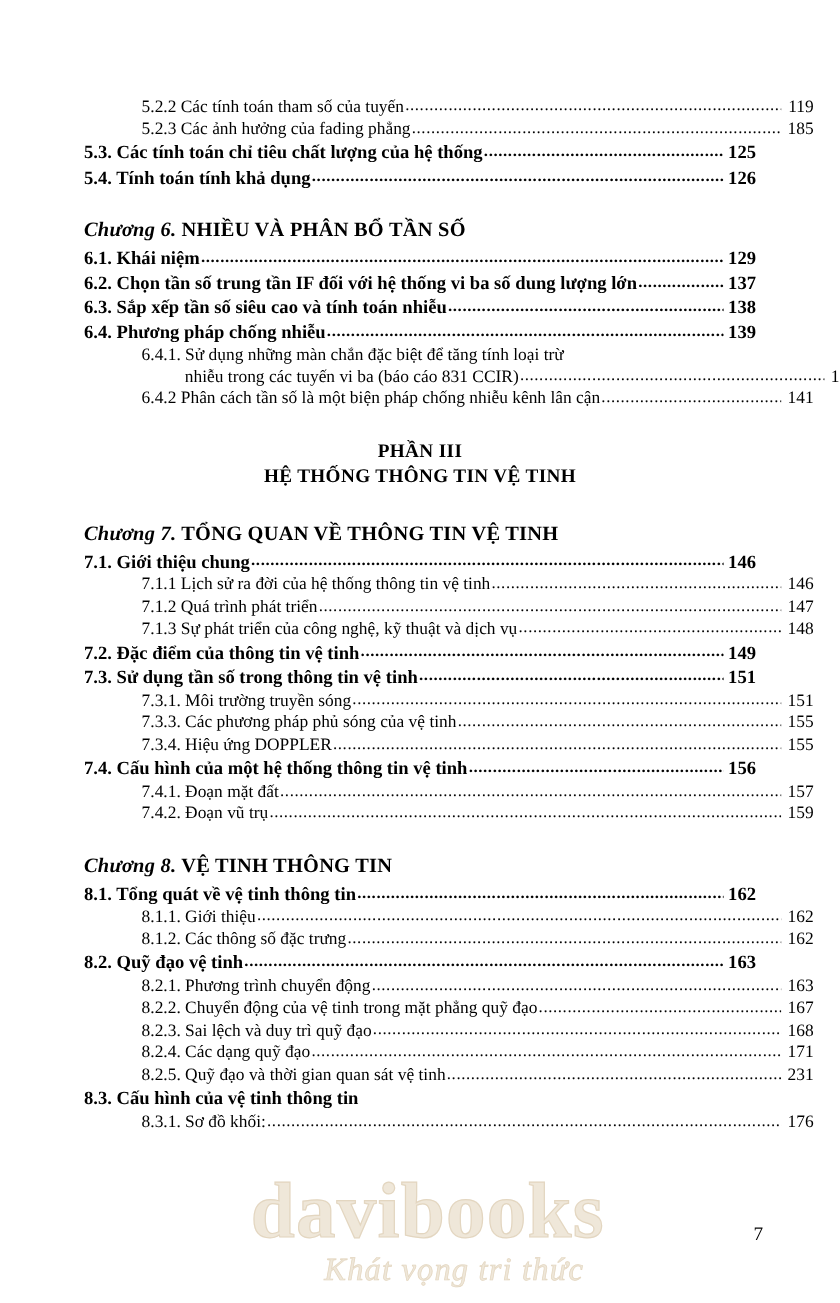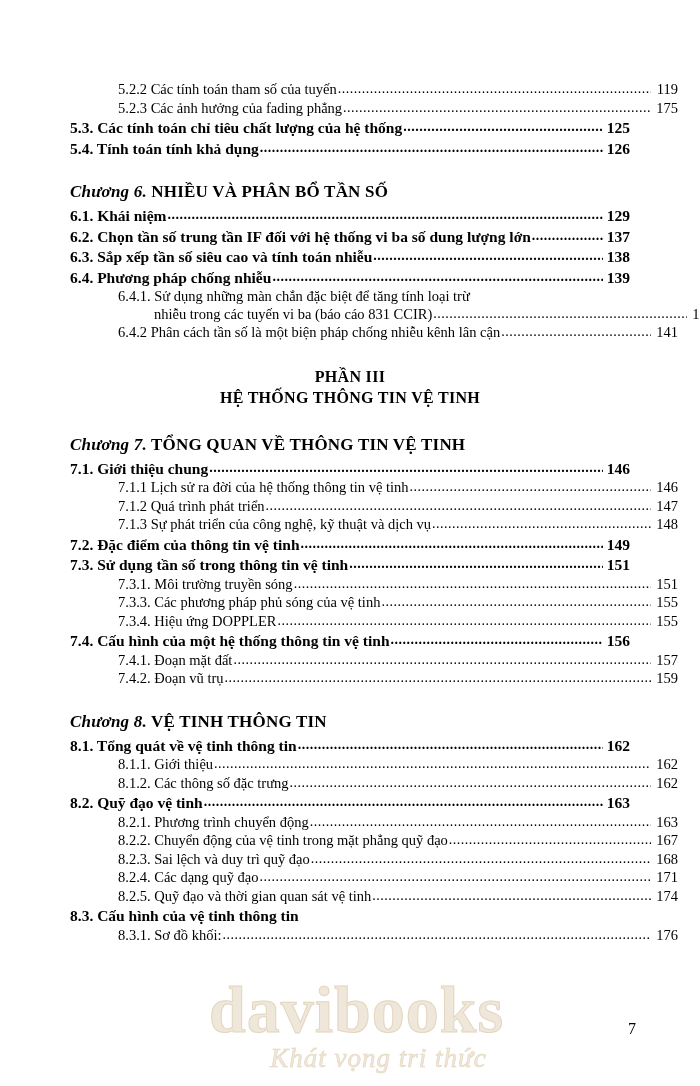--- a/index.html
+++ b/index.html
@@ -139,21 +139,21 @@
 
   <div class="toc" id="toc">
       <div class="row lvl2">
         <span class="label">5.2.2 Các tính toán tham số của tuyến</span>
         <span class="dots">................................................................................................................................................................</span>
         <span class="page-num">119</span>
       </div>
       <div class="row lvl2">
         <span class="label">5.2.3 Các ảnh hưởng của fading phẳng</span>
         <span class="dots">................................................................................................................................................................</span>
-        <span class="page-num">175</span>
+        <span class="page-num">185</span>
       </div>
       <div class="row lvl1">
         <span class="label">5.3. Các tính toán chỉ tiêu chất lượng của hệ thống</span>
         <span class="dots">................................................................................................................................................................</span>
         <span class="page-num">125</span>
       </div>
       <div class="row lvl1">
         <span class="label">5.4. Tính toán tính khả dụng</span>
         <span class="dots">................................................................................................................................................................</span>
         <span class="page-num">126</span>
@@ -296,21 +296,21 @@
         <span class="page-num">168</span>
       </div>
       <div class="row lvl2">
         <span class="label">8.2.4. Các dạng quỹ đạo</span>
         <span class="dots">................................................................................................................................................................</span>
         <span class="page-num">171</span>
       </div>
       <div class="row lvl2">
         <span class="label">8.2.5.  Quỹ đạo và thời gian quan sát vệ tinh</span>
         <span class="dots">................................................................................................................................................................</span>
-        <span class="page-num">174</span>
+        <span class="page-num">231</span>
       </div>
       <div class="row lvl1">
         <span class="label">8.3. Cấu hình của vệ tinh thông tin</span>
         <span class="dots"></span>
         <span class="page-num"></span>
       </div>
       <div class="row lvl2">
         <span class="label">8.3.1. Sơ đồ khối:</span>
         <span class="dots">................................................................................................................................................................</span>
         <span class="page-num">176</span>

